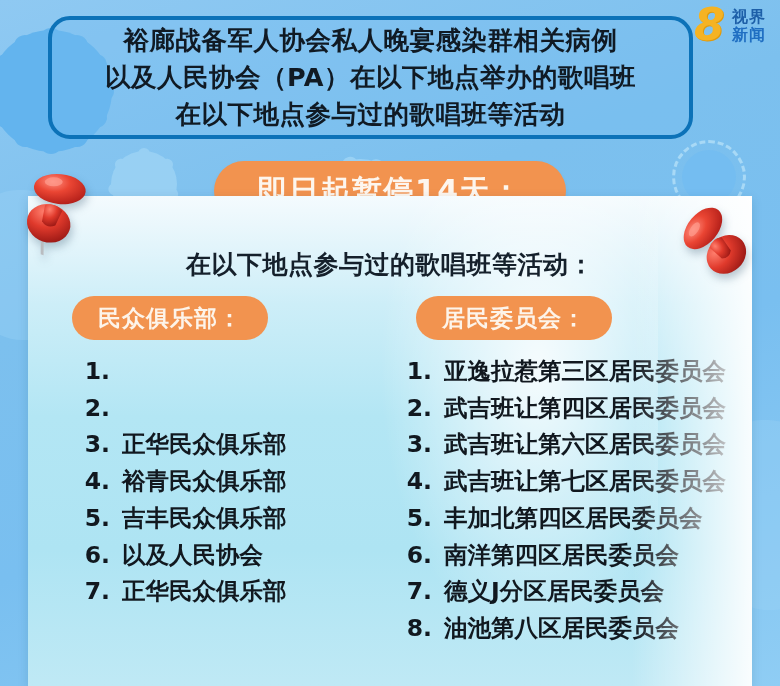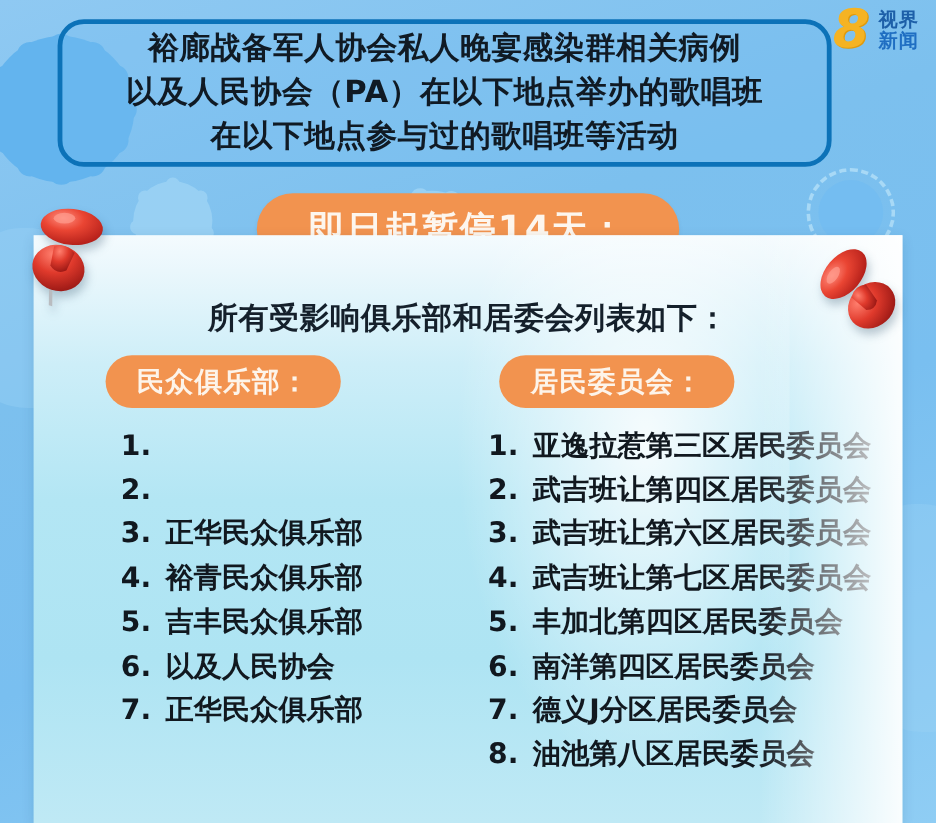--- a/index.html
+++ b/index.html
@@ -151,21 +151,21 @@
     display: flex;
     flex-direction: column;
     line-height: 1.12;
   }
   .logo .words span {
     font-size: 16px;
     font-weight: bold;
     color: #1d5fa8;
     letter-spacing: 1px;
   }
-  .logo .words .w2 { color: #1f6ec2; font-family: Liberation Serif, serif; }
+  .logo .words .w2 { color: #1f6ec2; }
 
   
   .pill-banner {
     position: absolute;
     left: 214px;
     top: 161px;
     width: 352px;
     height: 60px;
     border-radius: 30px;
     background: #f2934f;
@@ -223,21 +223,21 @@
   }
 
   
   .columns {
     position: absolute;
     left: 0;
     top: 100px;
     width: 100%;
     display: flex;
   }
-  .col-left  { width: 348px; padding-left: 32px; box-sizing: border-box; }
+  .col-left  { width: 348px; padding-left: 16px; box-sizing: border-box; }
   .col-right { width: 376px; padding-left: 10px; box-sizing: border-box; }
 
   .col-head {
     height: 44px;
     border-radius: 22px;
     background: #f2934f;
     display: inline-flex;
     align-items: center;
     justify-content: center;
     color: #fdf4ea;
@@ -362,21 +362,21 @@
       <span class="w1">视界</span>
       <span class="w2">新闻</span>
     </div>
   </div>
 
   <div class="pill-banner">即日起暂停14天：</div>
 
   <div class="card">
     <div class="card-soft"></div>
 
-    <div class="subtitle">所有受影响俱乐部和居委会列表如下：</div>
+    <div class="subtitle">在以下地点参与过的歌唱班等活动：</div>
 
     <div class="columns">
 
       <div class="col-left">
         <div class="col-head">民众俱乐部：</div>
         <ol class="item-list">
           <li>
             <span class="num">1.</span>
           </li>
           <li>

